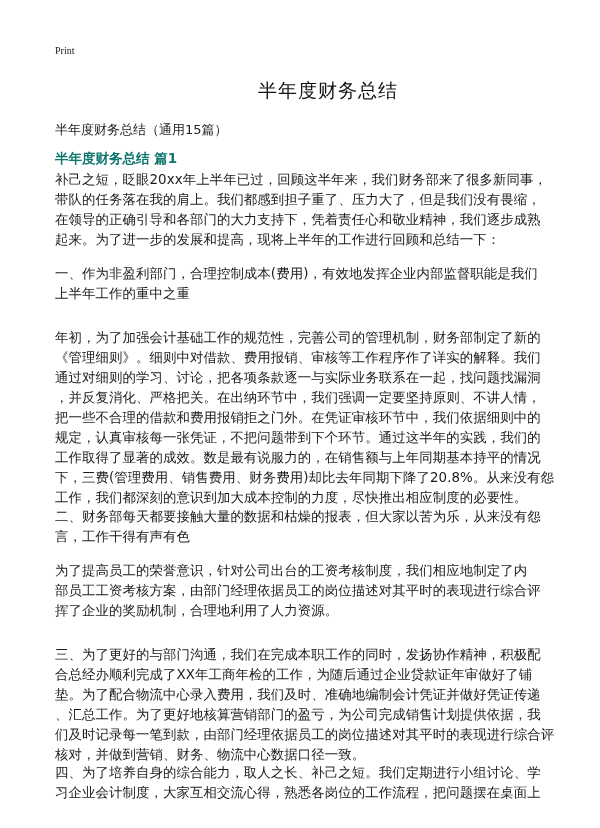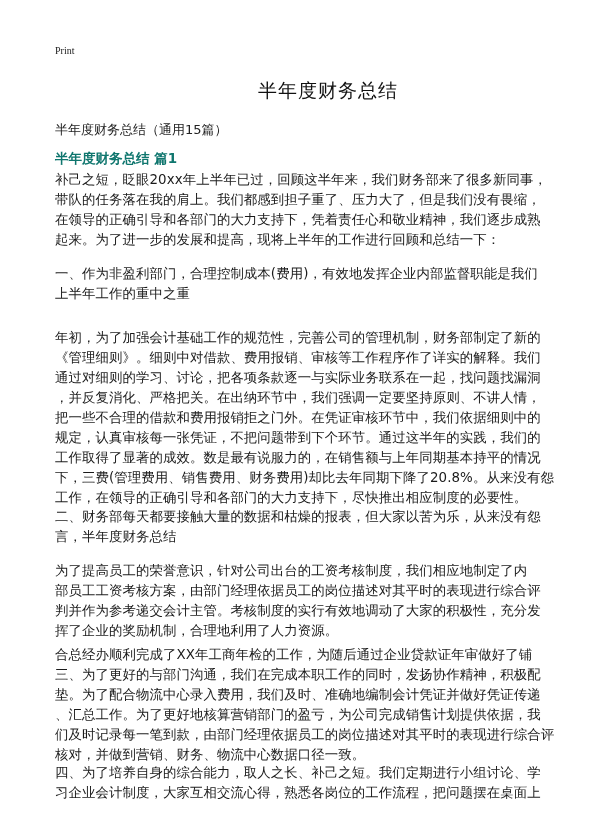--- a/index.html
+++ b/index.html
@@ -36,38 +36,37 @@
 
 <div class="para" style="top:328px;">
   <span class="line">年初，为了加强会计基础工作的规范性，完善公司的管理机制，财务部制定了新的</span>
   <span class="line">《管理细则》。细则中对借款、费用报销、审核等工作程序作了详实的解释。我们</span>
   <span class="line">通过对细则的学习、讨论，把各项条款逐一与实际业务联系在一起，找问题找漏洞</span>
   <span class="line">，并反复消化、严格把关。在出纳环节中，我们强调一定要坚持原则、不讲人情，</span>
   <span class="line">把一些不合理的借款和费用报销拒之门外。在凭证审核环节中，我们依据细则中的</span>
   <span class="line">规定，认真审核每一张凭证，不把问题带到下个环节。通过这半年的实践，我们的</span>
   <span class="line">工作取得了显著的成效。数是最有说服力的，在销售额与上年同期基本持平的情况</span>
   <span class="line">下，三费(管理费用、销售费用、财务费用)却比去年同期下降了20.8%。从来没有怨</span>
-  <span class="line">工作，在领导的正确引导和各部门的大力支持下，尽快推出相应制度的必要性。</span>
+  <span class="line">工作，我们都深刻的意识到加大成本控制的力度，尽快推出相应制度的必要性。</span>
 </div>
 
 <div class="para" style="top:507px;">
   <span class="line">二、财务部每天都要接触大量的数据和枯燥的报表，但大家以苦为乐，从来没有怨</span>
-  <span class="line">言，半年度财务总结</span>
+  <span class="line">言，工作干得有声有色</span>
 </div>
 
 <div class="para" style="top:561px;">
   <span class="line">为了提高员工的荣誉意识，针对公司出台的工资考核制度，我们相应地制定了内</span>
   <span class="line">部员工工资考核方案，由部门经理依据员工的岗位描述对其平时的表现进行综合评</span>
-  <span class="line">判并作为参考递交会计主管。考核制度的实行有效地调动了大家的积极性，充分发</span>
   <span class="line">挥了企业的奖励机制，合理地利用了人力资源。</span>
 </div>
 
 <div class="para" style="top:645px;">
+  <span class="line">三、为了更好的与部门沟通，我们在完成本职工作的同时，发扬协作精神，积极配</span>
   <span class="line">合总经办顺利完成了XX年工商年检的工作，为随后通过企业贷款证年审做好了铺</span>
-  <span class="line">三、为了更好的与部门沟通，我们在完成本职工作的同时，发扬协作精神，积极配</span>
   <span class="line">垫。为了配合物流中心录入费用，我们及时、准确地编制会计凭证并做好凭证传递</span>
   <span class="line">、汇总工作。为了更好地核算营销部门的盈亏，为公司完成销售计划提供依据，我</span>
   <span class="line">们及时记录每一笔到款，由部门经理依据员工的岗位描述对其平时的表现进行综合评</span>
   <span class="line">核对，并做到营销、财务、物流中心数据口径一致。</span>
 </div>
 
 <div class="para" style="top:763px;">
   <span class="line">四、为了培养自身的综合能力，取人之长、补己之短。我们定期进行小组讨论、学</span>
   <span class="line">习企业会计制度，大家互相交流心得，熟悉各岗位的工作流程，把问题摆在桌面上</span>
 </div>

